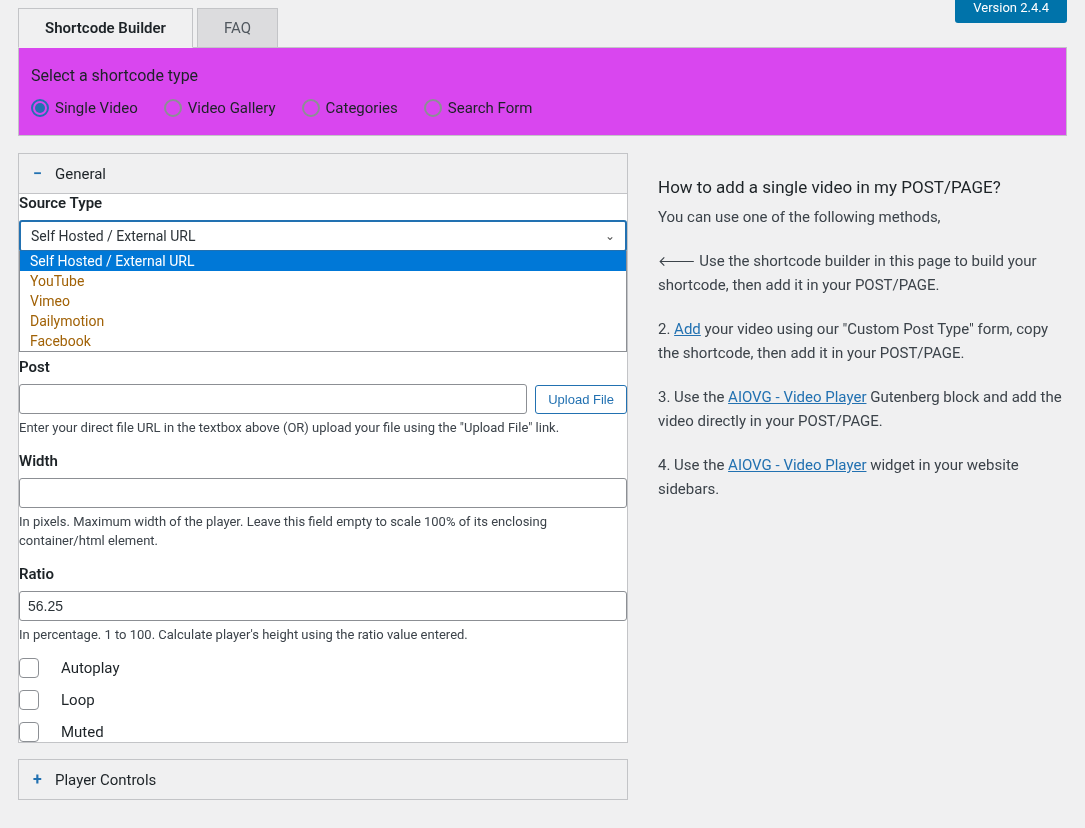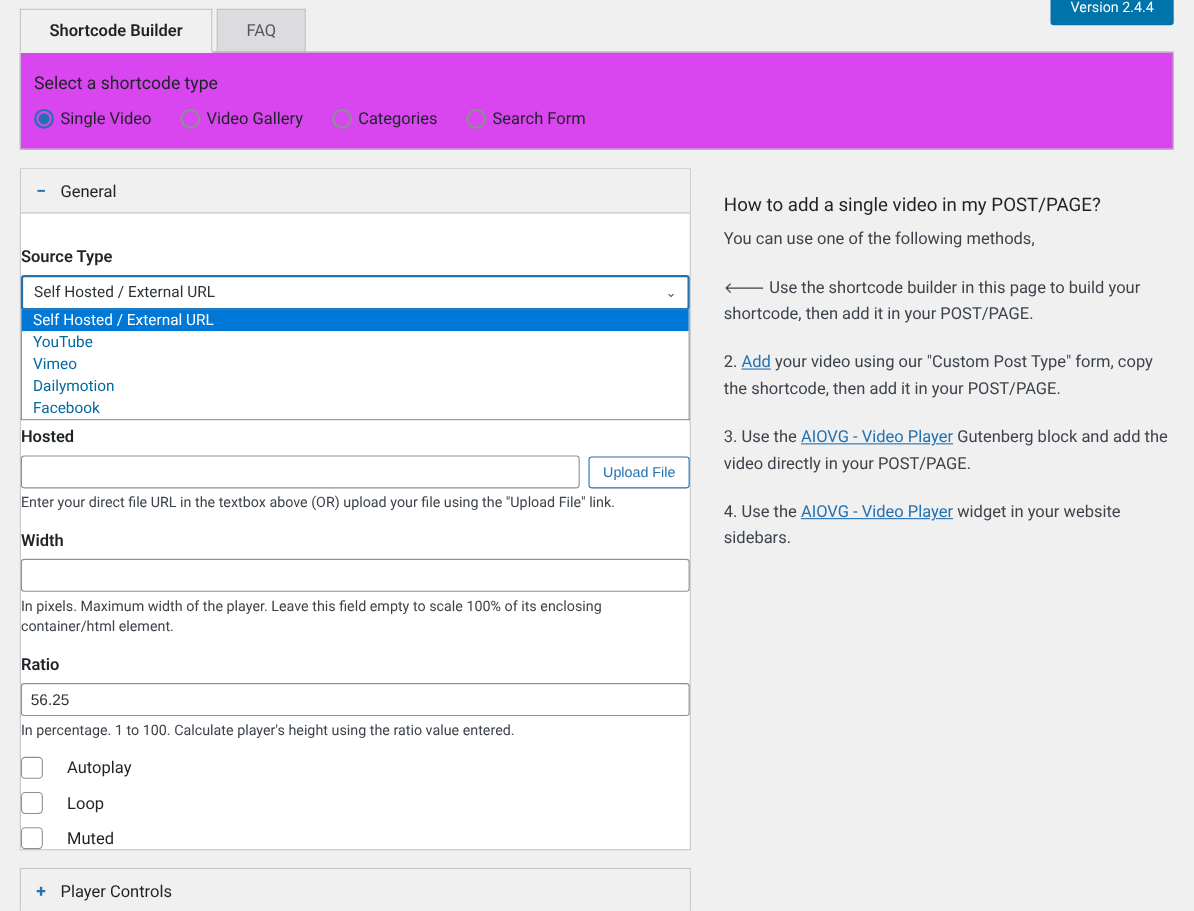--- a/index.html
+++ b/index.html
@@ -91,21 +91,21 @@
     border-bottom: 1px solid #c3c4c7;
     padding: 10px 14px;
     font-size: 15px;
     display: flex;
     align-items: center;
     gap: 8px;
     cursor: pointer;
   }
   .postbox-header.closed { border-bottom: none; }
   .toggle-icon { color: #2271b1; font-weight: bold; font-size: 16px; width: 14px; }
-  .postbox-body { position: relative; margin-top: 30px; }
+  .postbox-body { position: relative; }
 
   .field { margin-bottom: 14px; }
   .field-label { font-weight: 600; font-size: 15px; display: block; margin-bottom: 8px; color: #1d2327; }
   .select-wrap {
     position: relative;
   }
   .select-display {
     border: 2px solid #2271b1;
     border-radius: 3px;
     padding: 6px 10px;
@@ -124,21 +124,21 @@
     left: 0;
     right: 0;
     background: #fff;
     border: 1px solid #8c8f94;
     border-top: none;
     z-index: 10;
   }
   .dropdown-item {
     padding: 2px 10px;
     font-size: 14px;
-    color: #0369a1;
+    color: #a16207;
     cursor: pointer;
   }
   .dropdown-item.selected {
     background: #0078d7;
     color: #fff;
   }
 
   .after-dropdown-spacer { height: 92px; }
 
   .text-input {
@@ -223,21 +223,21 @@
               <div class="dropdown-item">YouTube</div>
               <div class="dropdown-item">Vimeo</div>
               <div class="dropdown-item">Dailymotion</div>
               <div class="dropdown-item">Facebook</div>
             </div>
           </div>
           <div class="after-dropdown-spacer"></div>
         </div>
 
         <div class="field">
-          <label class="field-label">Hosted</label>
+          <label class="field-label">Post</label>
           <div class="input-row">
             <input class="text-input" type="text" value="" style="">
             <button class="upload-btn">Upload File</button>
           </div>
           <div class="help-text">Enter your direct file URL in the textbox above (OR) upload your file using the "Upload File" link.</div>
         </div>
 
         <div class="field">
           <label class="field-label">Width</label>
           <input class="text-input" type="text" value="" style="">

